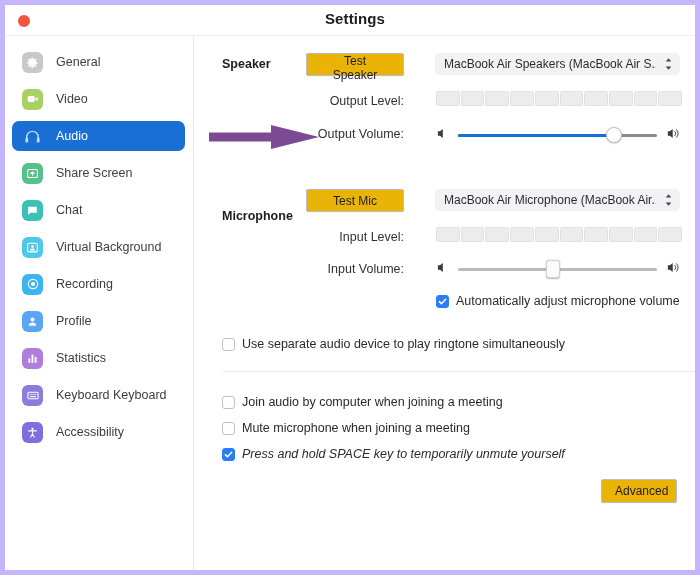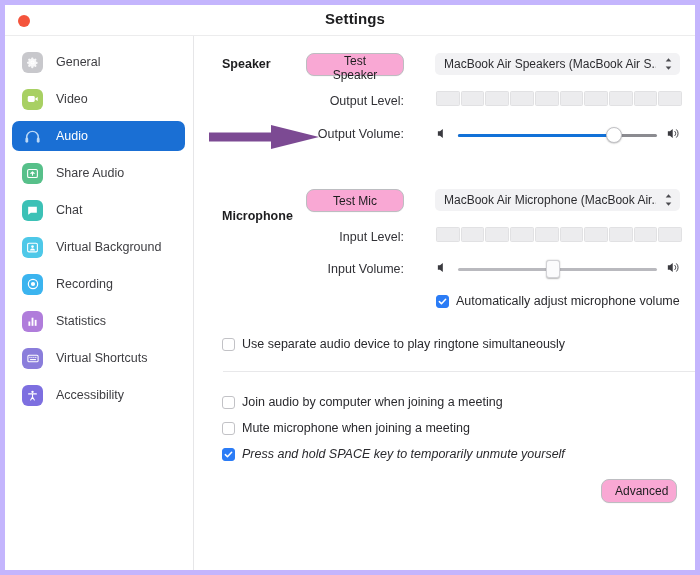--- a/index.html
+++ b/index.html
@@ -107,23 +107,23 @@
   .sec-title {
     font-size: 12.5px;
     font-weight: bold;
     color: #1d1d1f;
   }
 
   .pill-btn {
     font-family: "Liberation Sans", sans-serif;
     font-size: 12px;
     color: #1d1d1f;
-    background: #f9a8d4;
+    background: #eab308;
     border: 1px solid #bdbdc1;
-    border-radius: 8px;
+    border-radius: 2px;
     height: 23px;
     padding: 0 13px;
     cursor: default;
     box-shadow: 0 0.5px 0.5px rgba(0,0,0,.05);
   }
 
   .field-label {
     font-size: 12.5px;
     color: #313136;
     text-align: right;
@@ -310,21 +310,21 @@
       <span class="nav-label">Audio</span>
     </div>
 
     <div class="nav-item">
       <span class="nav-ico" style="background:#57c08a">
         <svg width="13" height="13" viewBox="0 0 24 24">
             <rect x="3" y="4.5" width="18" height="15" rx="2.5" fill="none" stroke="#ffffff" stroke-width="2"></rect>
             <path d="M12 15V9m0 0l-3 3m3-3l3 3" fill="none" stroke="#ffffff" stroke-width="2" stroke-linecap="round" stroke-linejoin="round"></path>
           </svg>
       </span>
-      <span class="nav-label">Share Audio</span>
+      <span class="nav-label">Share Screen</span>
     </div>
 
     <div class="nav-item">
       <span class="nav-ico" style="background:#3cc1b6">
         <svg width="13" height="13" viewBox="0 0 24 24">
             <path d="M4 5h16v11H9l-5 4V5z" fill="#ffffff"></path>
           </svg>
       </span>
       <span class="nav-label">Chat</span>
     </div>
@@ -343,20 +343,29 @@
     <div class="nav-item">
       <span class="nav-ico" style="background:#3bb4ef">
         <svg width="14" height="14" viewBox="0 0 24 24">
             <circle cx="12" cy="12" r="8" fill="none" stroke="#ffffff" stroke-width="2"></circle>
             <circle cx="12" cy="12" r="3.6" fill="#ffffff"></circle>
           </svg>
       </span>
       <span class="nav-label">Recording</span>
     </div>
 
+    <div class="nav-item">
+      <span class="nav-ico" style="background:#5aa6f2">
+        <svg width="13" height="13" viewBox="0 0 24 24">
+            <circle cx="12" cy="8.4" r="3.6" fill="#ffffff"></circle>
+            <path d="M5 20c.6-4 3.4-6 7-6s6.4 2 7 6z" fill="#ffffff"></path>
+          </svg>
+      </span>
+      <span class="nav-label">Profile</span>
+    </div>
 
     <div class="nav-item">
       <span class="nav-ico" style="background:#b07ddb">
         <svg width="13" height="13" viewBox="0 0 24 24">
             <rect x="4.5" y="12" width="3.4" height="8" fill="#ffffff"></rect>
             <rect x="10.3" y="5" width="3.4" height="15" fill="#ffffff"></rect>
             <rect x="16.1" y="9" width="3.4" height="11" fill="#ffffff"></rect>
           </svg>
       </span>
       <span class="nav-label">Statistics</span>
@@ -366,21 +375,21 @@
       <span class="nav-ico" style="background:#8a7ddb">
         <svg width="14" height="13" viewBox="0 0 24 24">
             <rect x="2.6" y="6" width="18.8" height="12" rx="2" fill="none" stroke="#ffffff" stroke-width="1.9"></rect>
             <rect x="5.4" y="9" width="2" height="2" fill="#ffffff"></rect>
             <rect x="9" y="9" width="2" height="2" fill="#ffffff"></rect>
             <rect x="12.6" y="9" width="2" height="2" fill="#ffffff"></rect>
             <rect x="16.2" y="9" width="2" height="2" fill="#ffffff"></rect>
             <rect x="6.6" y="13" width="10.8" height="2" fill="#ffffff"></rect>
           </svg>
       </span>
-      <span class="nav-label">Virtual Shortcuts</span>
+      <span class="nav-label">Keyboard Keyboard</span>
     </div>
 
     <div class="nav-item">
       <span class="nav-ico" style="background:#7d6fe0">
         <svg width="13" height="13" viewBox="0 0 24 24">
             <circle cx="12" cy="5.2" r="2.2" fill="#ffffff"></circle>
             <path d="M4.8 9h14.4M12 9v6m0 0l-3.4 5.4M12 15l3.4 5.4" fill="none" stroke="#ffffff" stroke-width="2" stroke-linecap="round"></path>
           </svg>
       </span>
       <span class="nav-label">Accessibility</span>

